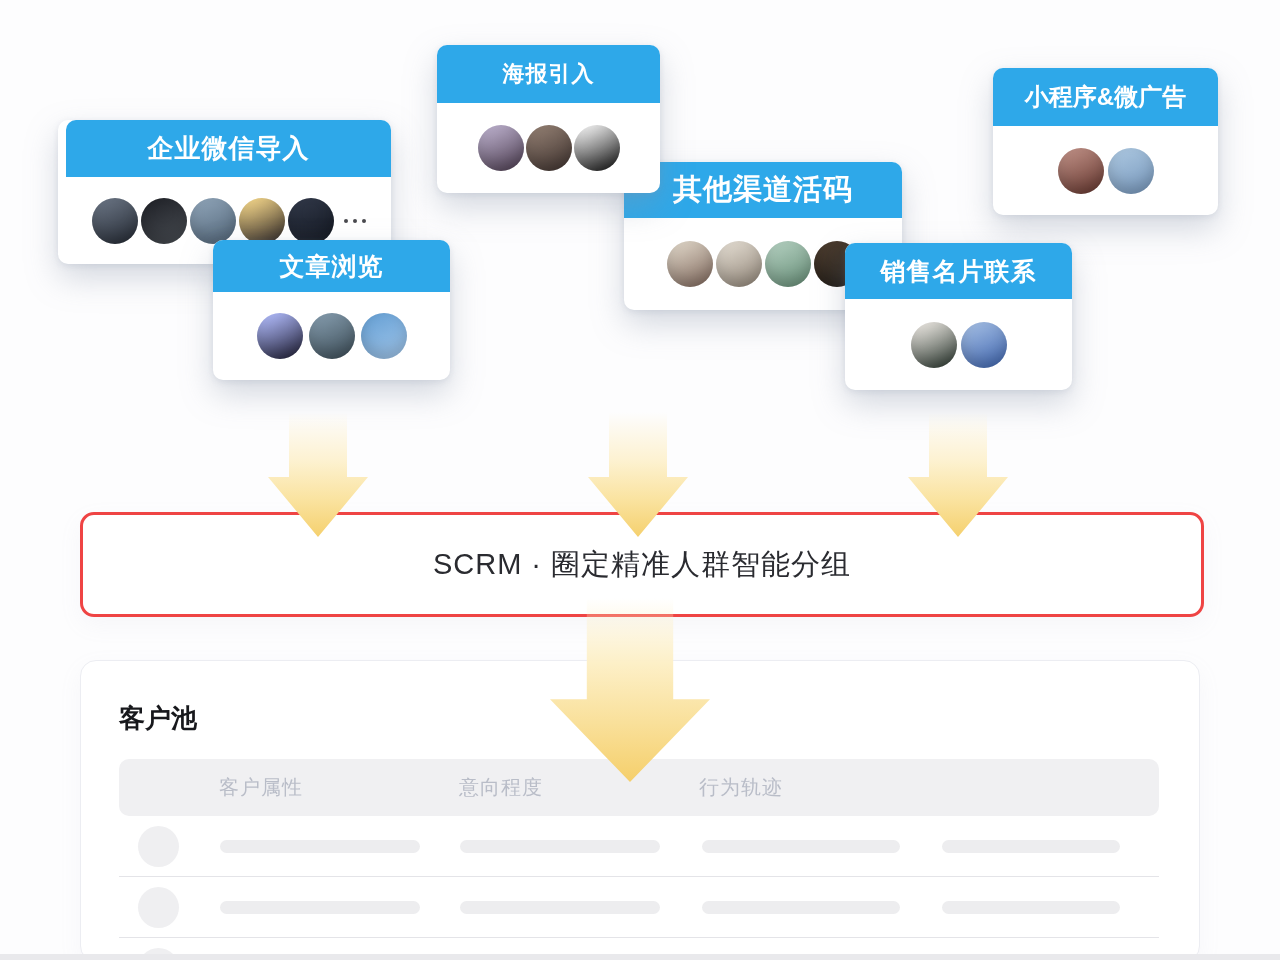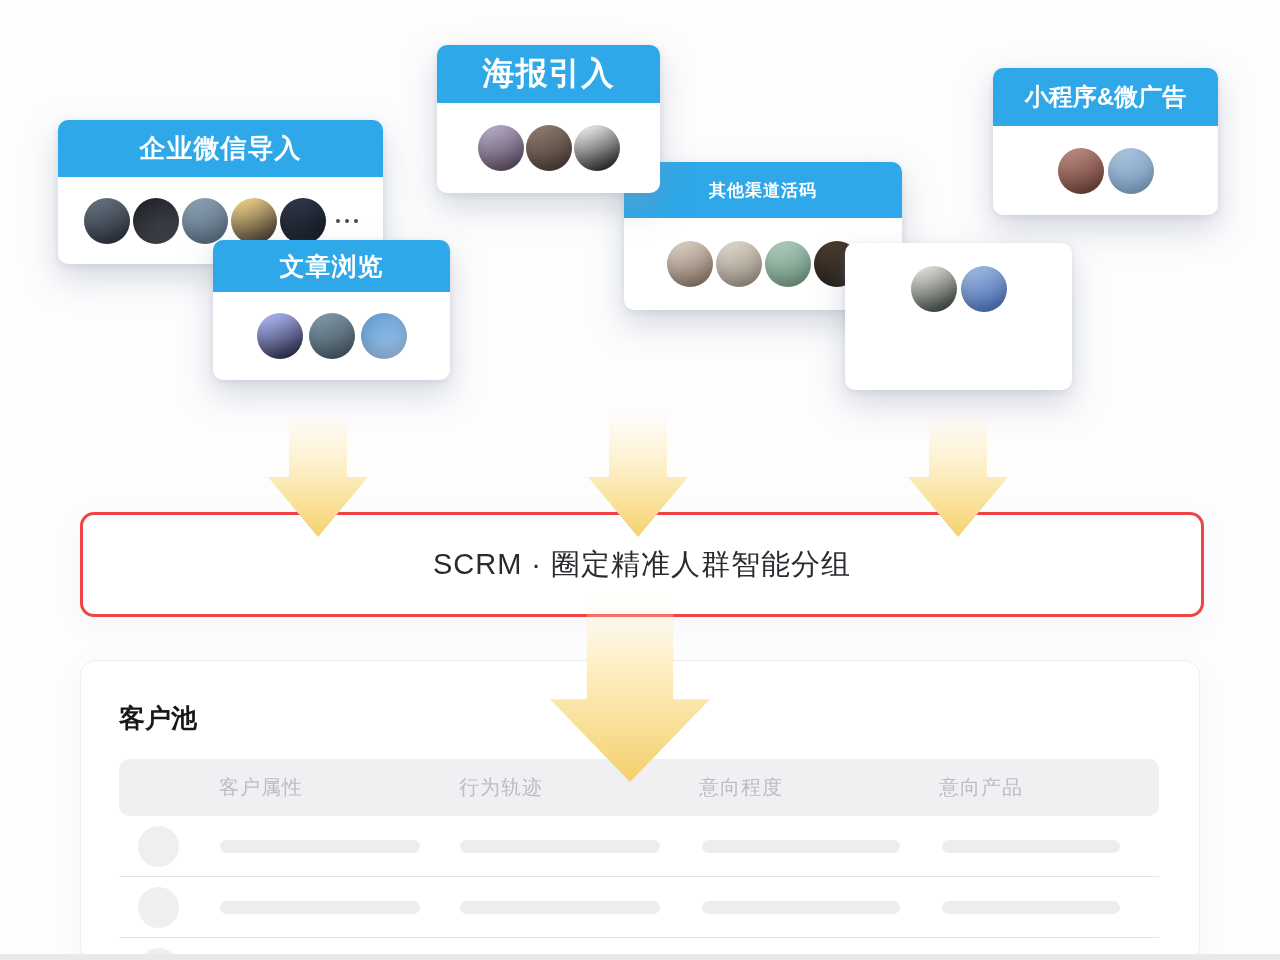--- a/index.html
+++ b/index.html
@@ -31,37 +31,37 @@
   }
   .avatars{display:flex;align-items:center;}
   .av{
     width:46px;height:46px;border-radius:50%;
     flex:0 0 auto;
     box-shadow:inset 0 -8px 14px rgba(0,0,0,.18);
   }
   .more-dots{display:flex;align-items:center;gap:5px;margin-left:10px;}
   .more-dots i{width:4px;height:4px;border-radius:50%;background:#4a4a4e;display:block;}
 
-  .c-wecom   {left:58px;  top:120px; width:325px; height:144px; z-index:1;}
+  .c-wecom   {left:58px;  top:120px; width:325px; height:144px; z-index:1;padding-left:8px;}
   .c-wecom    .card-header{height:57px;font-size:26px;}
   .c-wecom    .card-body{height:87px;}
   .c-wecom    .avatars{gap:3px;}
 
   .c-article {left:207px; top:240px; width:237px; height:140px; z-index:2;margin-left:6px;}
   .c-article  .card-header{height:52px;font-size:25px;}
   .c-article  .card-body{height:88px;}
   .c-article  .avatars{gap:6px;}
 
   .c-poster  {left:437px; top:45px;  width:223px; height:148px; z-index:3;}
-  .c-poster   .card-header{height:58px;font-size:32px;}
+  .c-poster   .card-header{height:58px;font-size:22px;}
   .c-poster   .card-body{height:90px;}
   .c-poster   .avatars{gap:2px;}
 
   .c-channel {left:624px; top:162px; width:278px; height:148px; z-index:2;}
-  .c-channel  .card-header{height:56px;font-size:17px;}
+  .c-channel  .card-header{height:56px;font-size:29px;}
   .c-channel  .card-body{height:92px;}
   .c-channel  .avatars{gap:3px;}
 
   .c-salescard{left:845px;top:243px; width:227px; height:147px; z-index:4;}
   .c-salescard .card-header{height:56px;font-size:25px;}
   .c-salescard .card-body{height:91px;}
   .c-salescard .avatars{gap:4px;}
 
   .c-miniapp {left:993px; top:68px;  width:225px; height:147px; z-index:1;}
   .c-miniapp  .card-header{height:58px;font-size:24px;letter-spacing:0;}
@@ -231,20 +231,21 @@
     <div class="avatars">
         <div class="av" style="background: linear-gradient(155deg, rgb(217, 207, 193) 12%, rgb(138, 116, 104) 88%);"></div>
         <div class="av" style="background: linear-gradient(155deg, rgb(222, 215, 204) 12%, rgb(154, 143, 130) 88%);"></div>
         <div class="av" style="background: linear-gradient(155deg, rgb(174, 203, 187) 12%, rgb(111, 149, 127) 88%);"></div>
         <div class="av" style="background: linear-gradient(155deg, rgb(74, 59, 46) 12%, rgb(34, 28, 21) 88%);"></div>
       </div>
   </div>
 </div>
 
 <div class="card c-salescard">
+  <div class="card-header">销售名片联系</div>
   <div class="card-body">
     <div class="avatars">
         <div class="av" style="background: linear-gradient(155deg, rgb(226, 223, 217) 12%, rgb(63, 74, 66) 88%);"></div>
         <div class="av" style="background: linear-gradient(155deg, rgb(157, 184, 224) 12%, rgb(74, 111, 181) 88%);"></div>
       </div>
   </div>
 </div>
 
 <div class="card c-miniapp">
   <div class="card-header">小程序&amp;微广告</div>
@@ -262,23 +263,22 @@
 <div class="arrow-lg"></div>
 
 <div class="scrm-banner">
   <span>SCRM · 圈定精准人群智能分组</span>
 </div>
 
 <div class="pool">
   <h2 class="pool-title">客户池</h2>
   <div class="thead">
     <span>客户属性</span>
+    <span>意向程度</span>
     <span>行为轨迹</span>
-    <span>意向程度</span>
-    <span>意向产品</span>
   </div>
   <div class="tbody">
       <div class="trow">
         <div class="row-avatar"></div>
         <div class="bar b1"></div>
         <div class="bar b2"></div>
         <div class="bar b3"></div>
         <div class="bar b4"></div>
       </div>
       <div class="trow">

